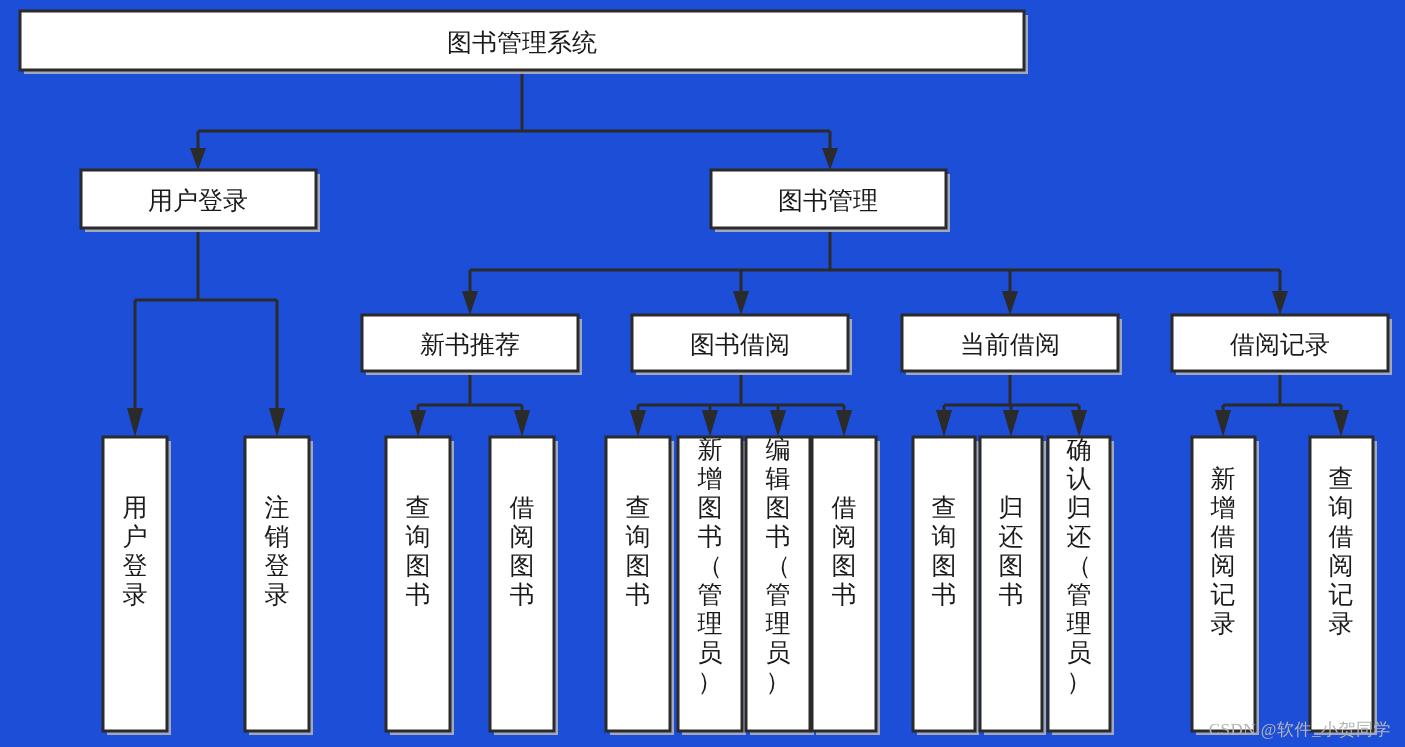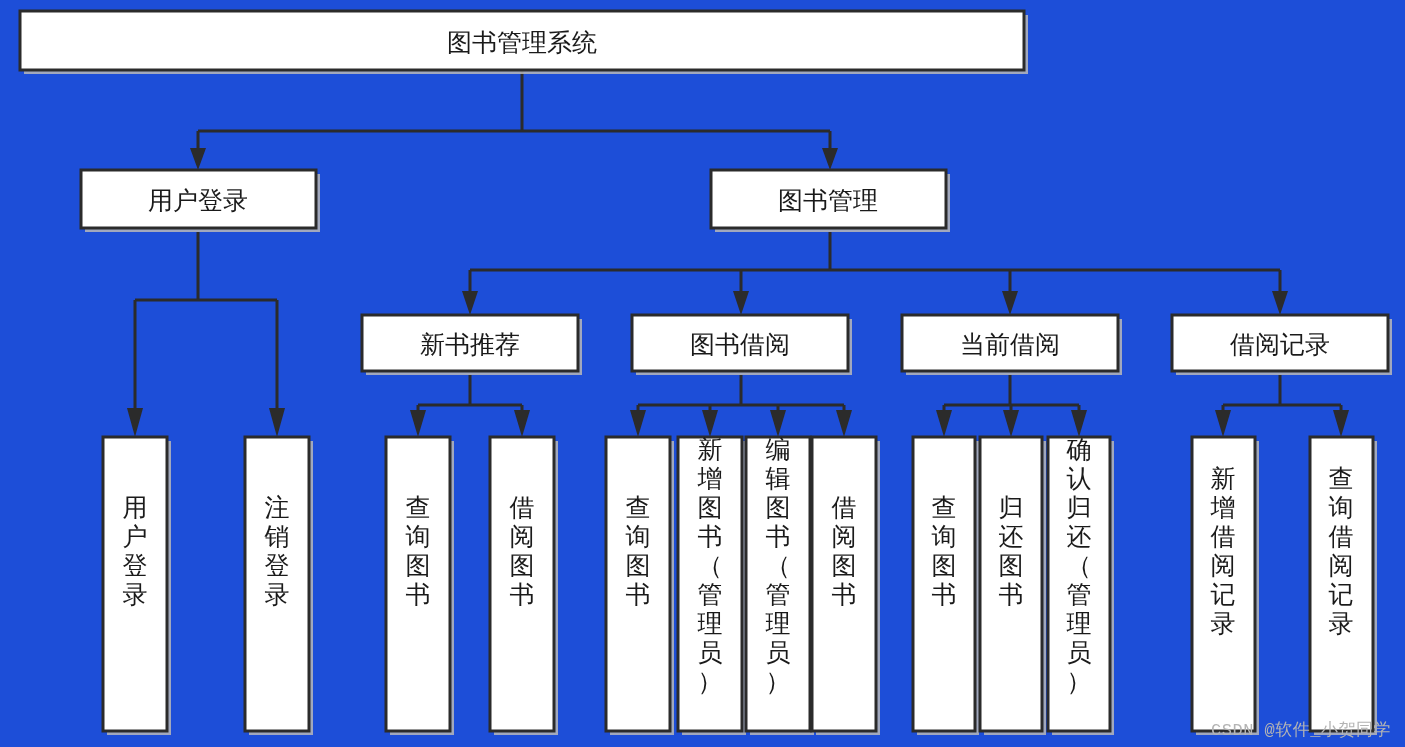--- a/index.html
+++ b/index.html
@@ -56,21 +56,21 @@
   .node-label-v {
     font-family: "Liberation Sans", "DejaVu Sans", sans-serif;
     font-size: 25px;
     fill: #1a1a1a;
     text-anchor: middle;
   }
   .watermark-text {
     position: absolute;
     right: 14px;
     bottom: 6px;
-    font-family: Liberation Mono, monospace;
+    font-family: Liberation Serif, serif;
     font-size: 17px;
     color: #b4b4b4;
     white-space: nowrap;
     letter-spacing: 0.5px;
     user-select: none;
     text-align: right;
   }
 </style>
 </head>
 <body>

